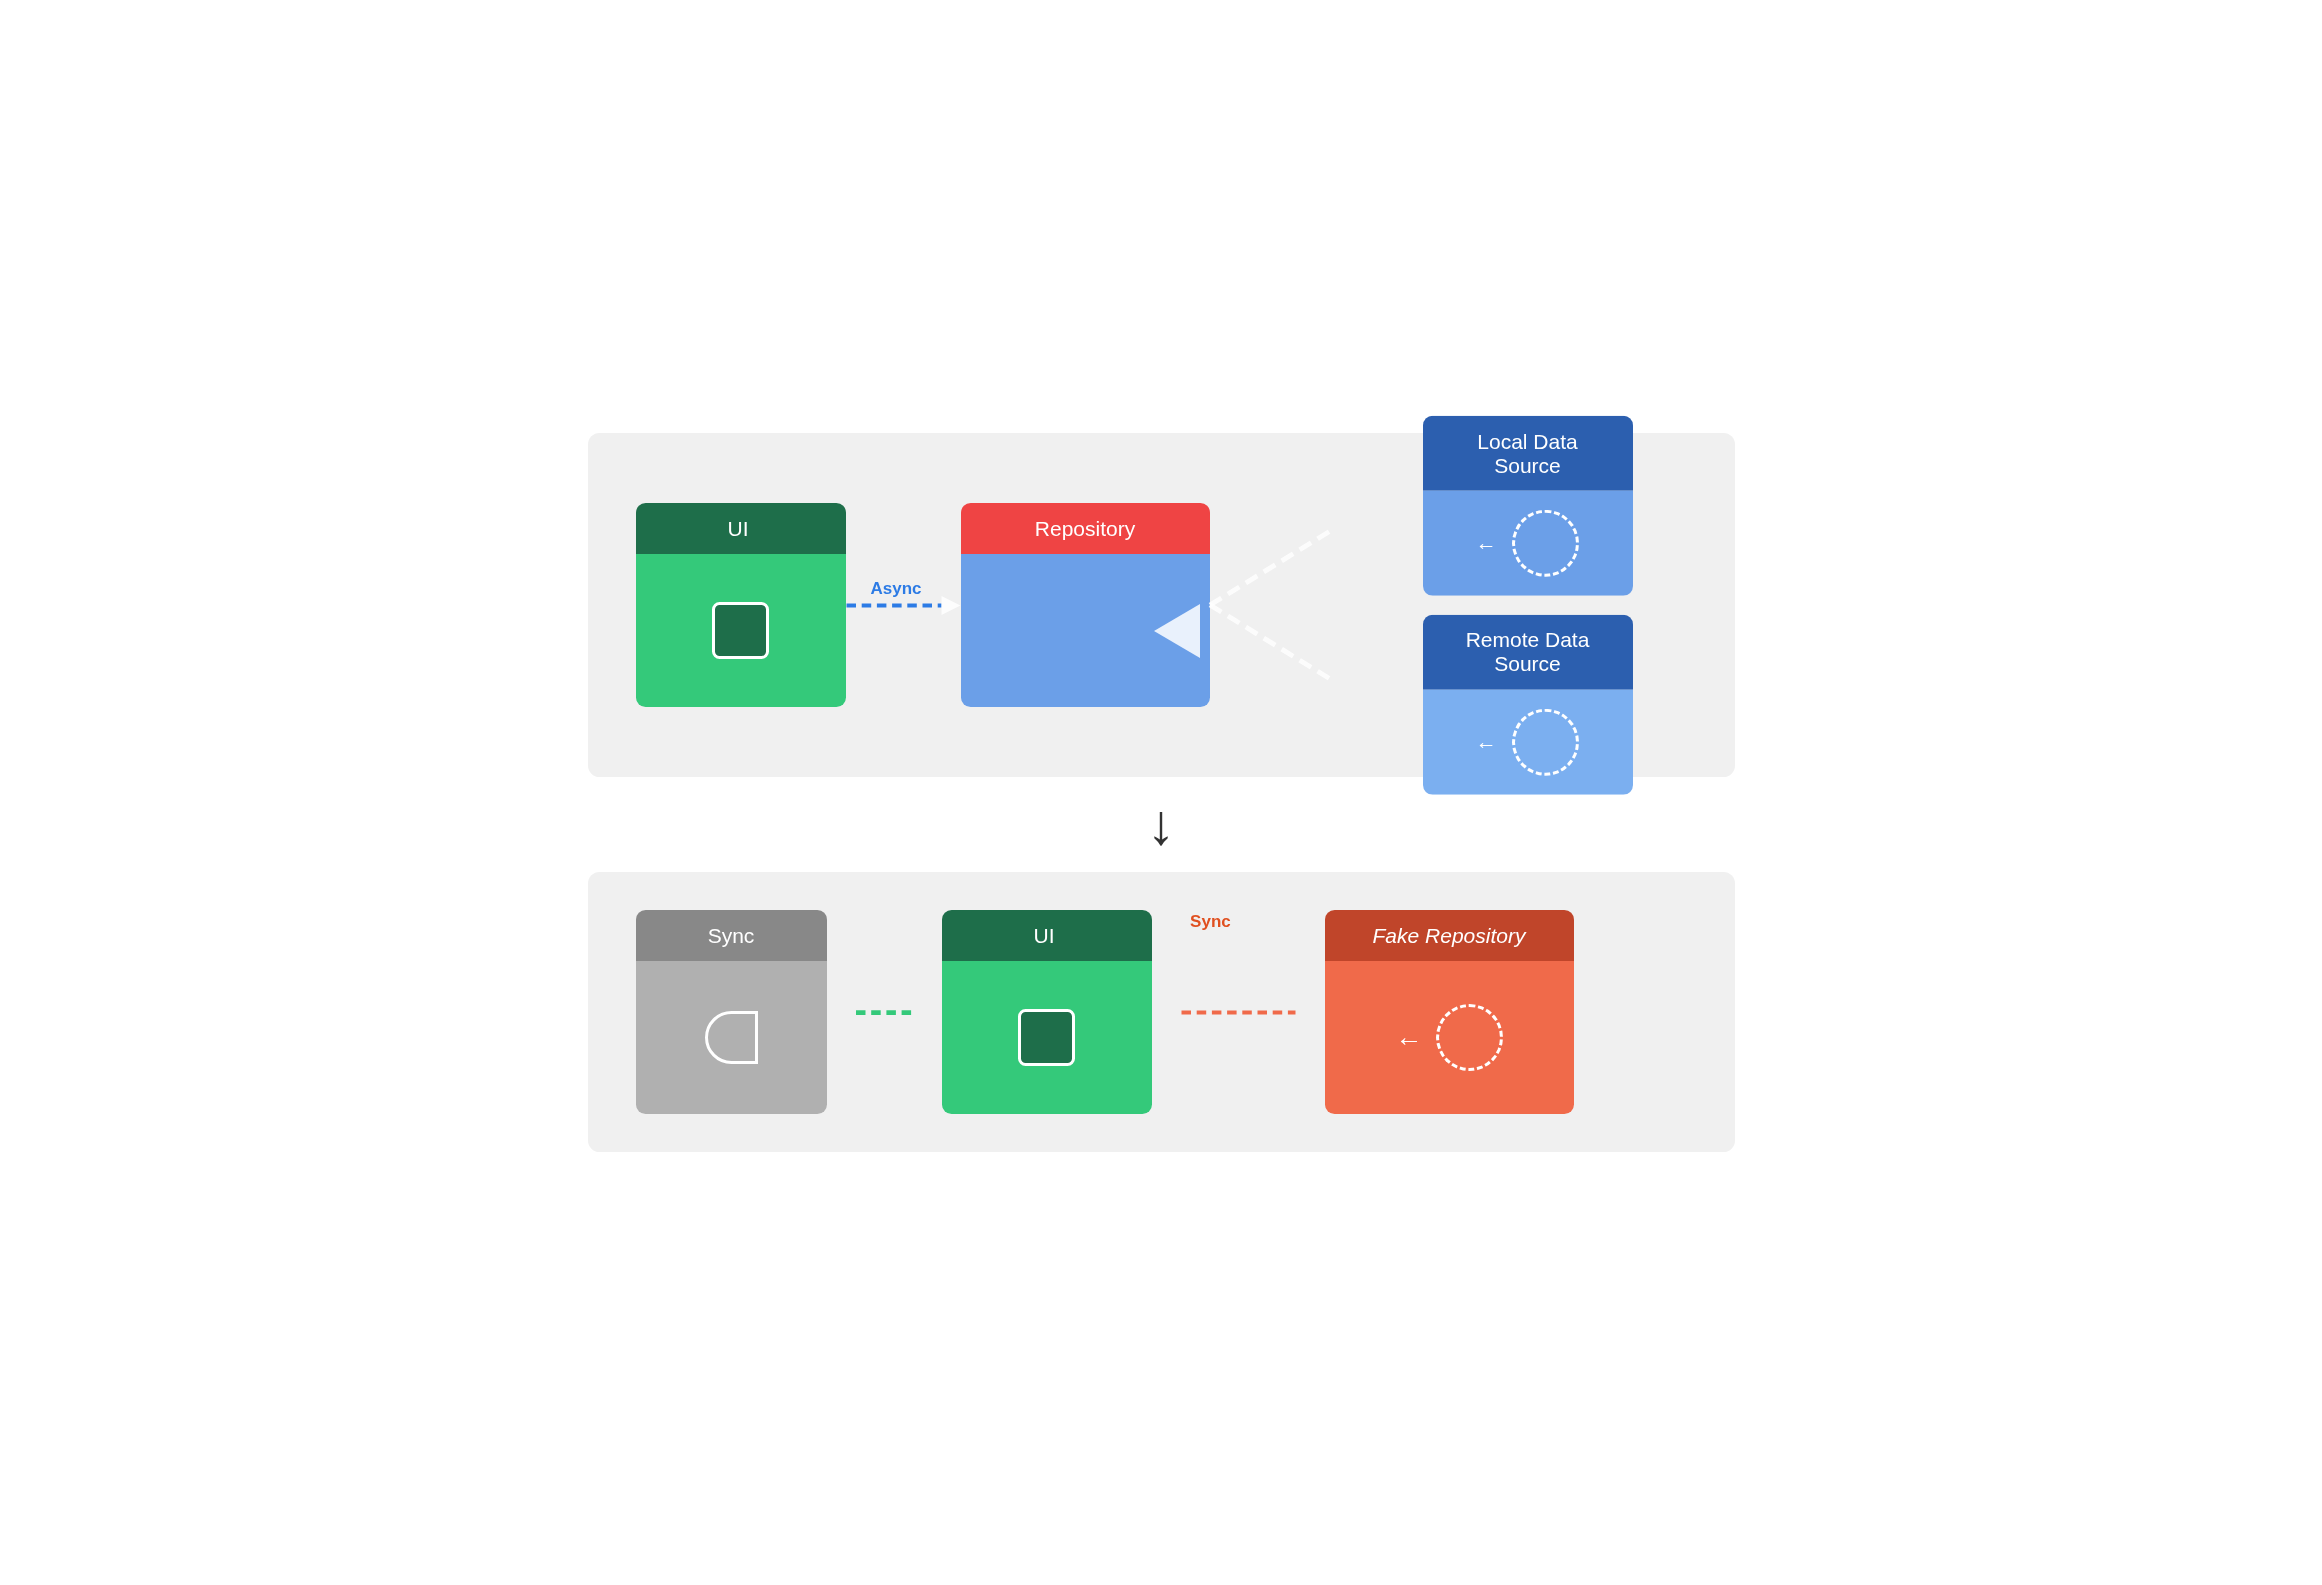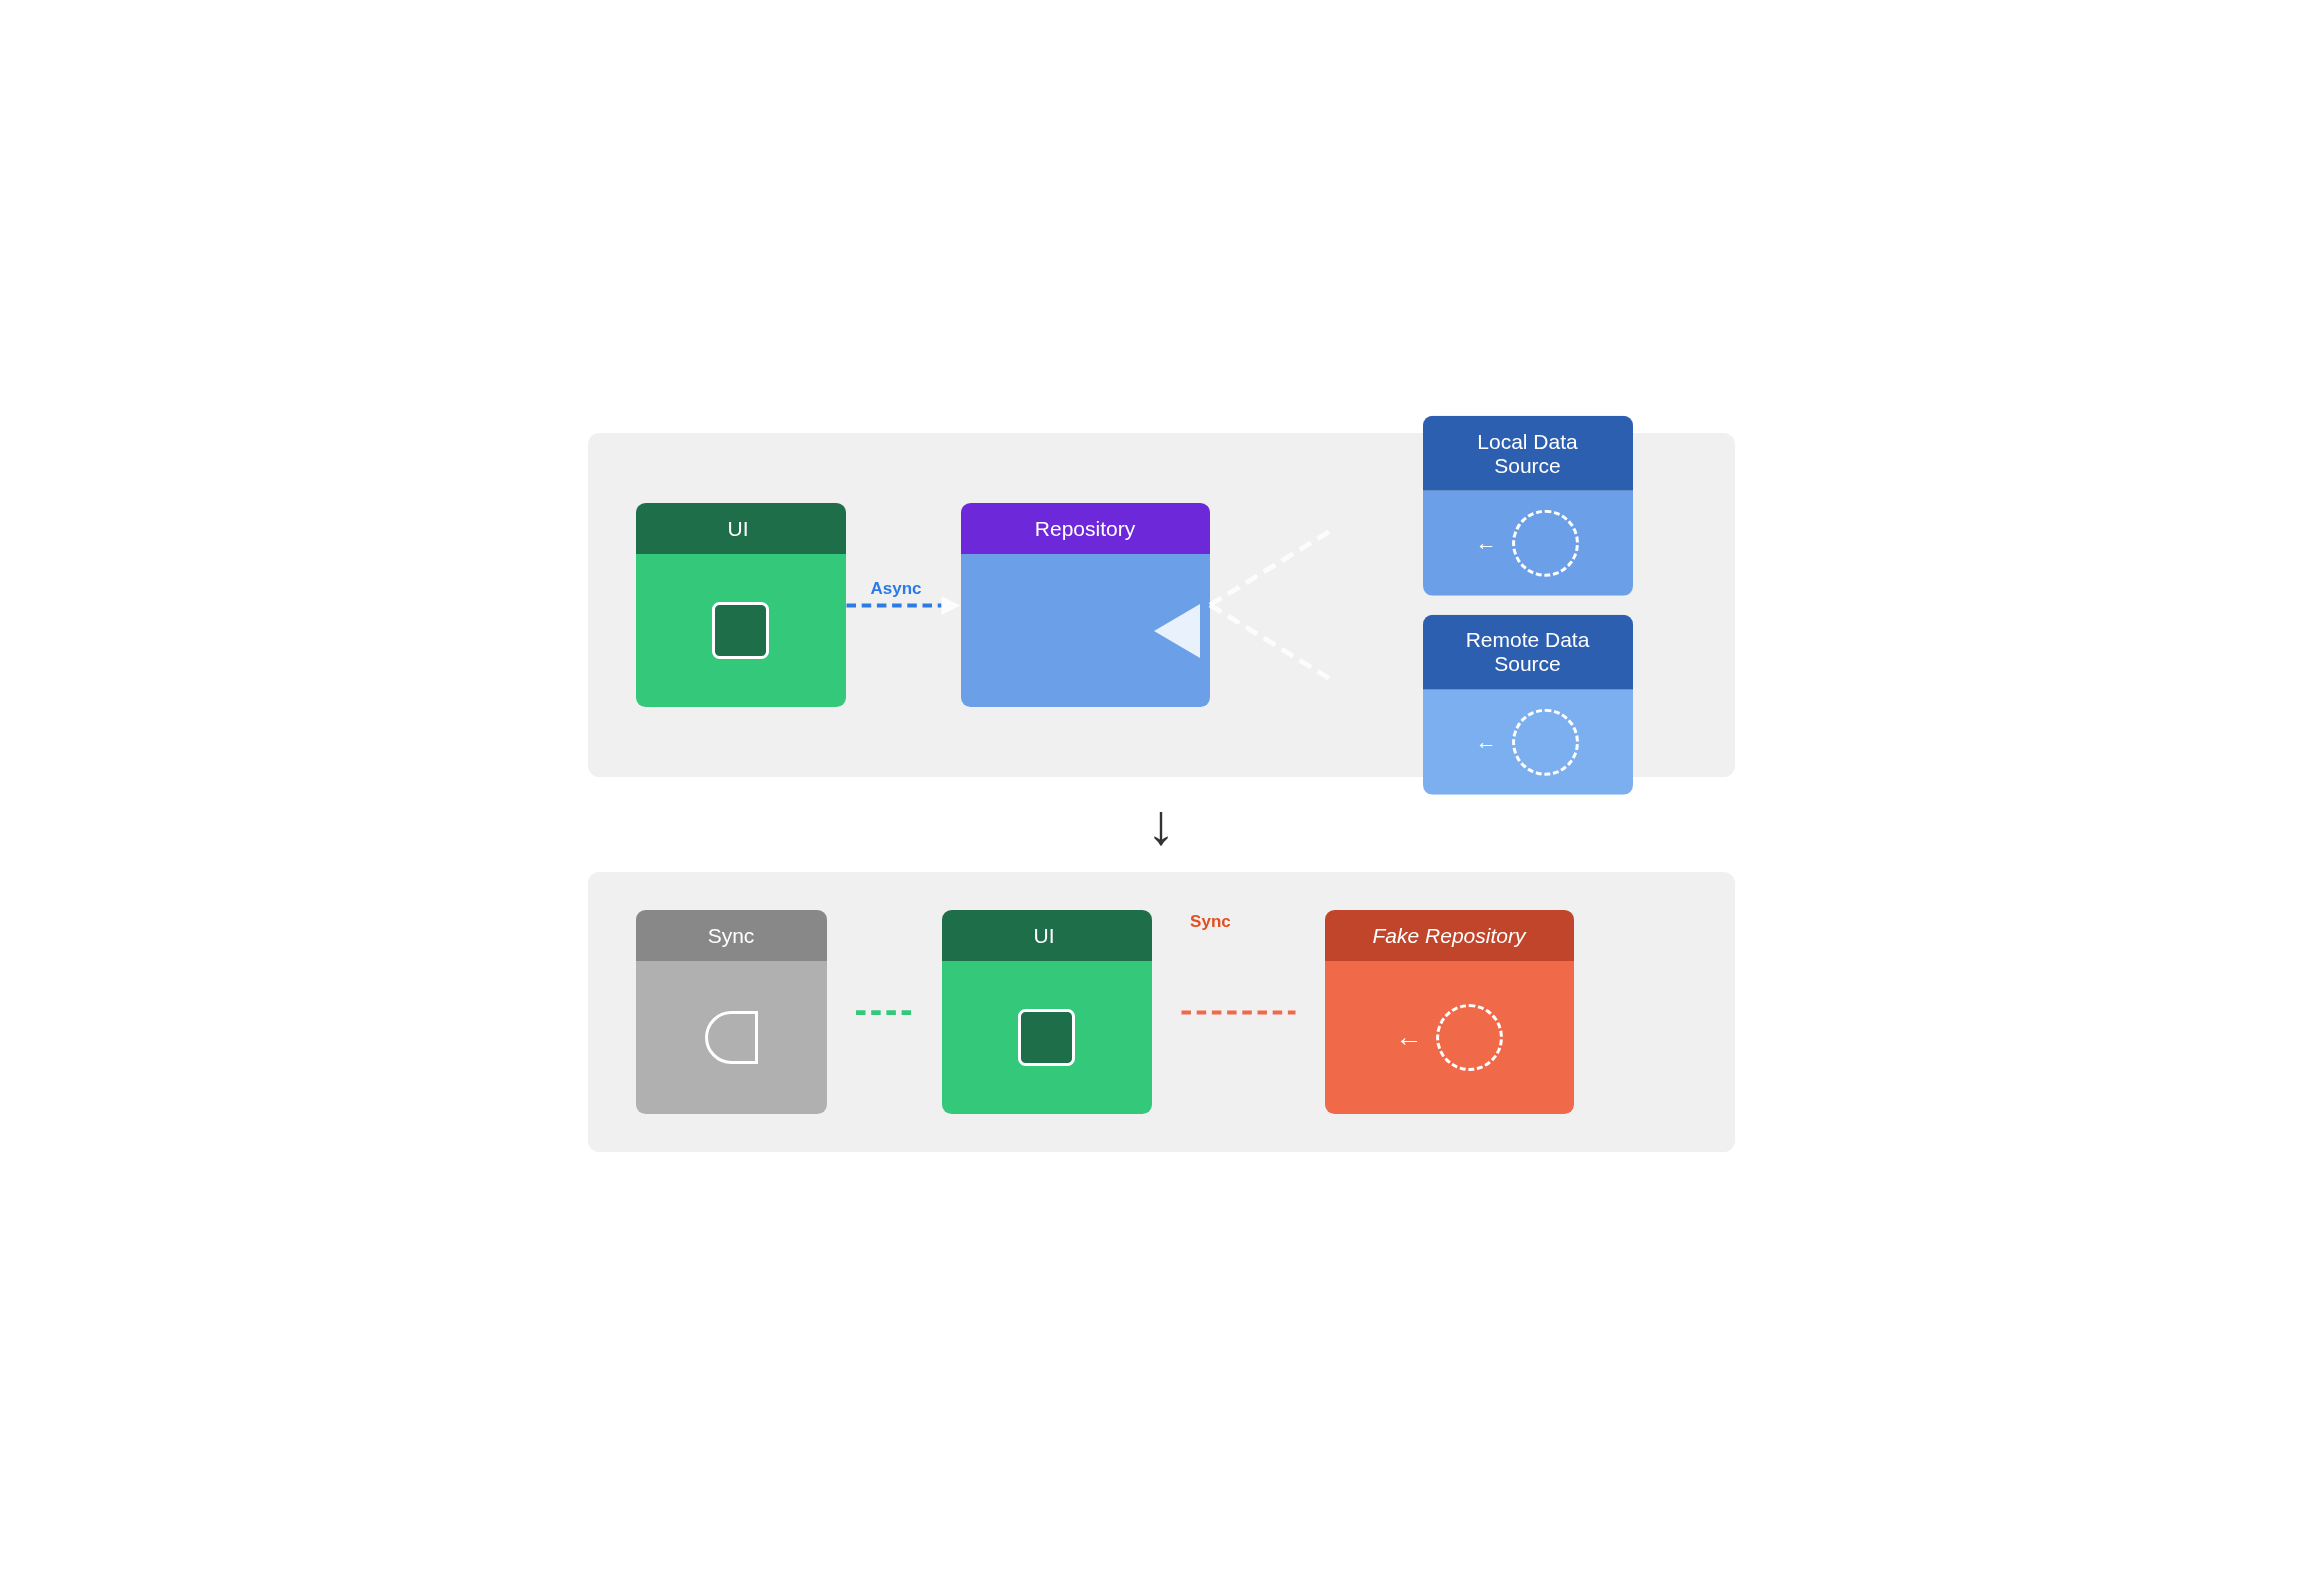--- a/index.html
+++ b/index.html
@@ -59,21 +59,21 @@
       flex-shrink: 0;
     }
     .ui-block .block-header { background: #1e6e4a; padding-left: 14px; }
     .ui-block .block-body { background: #34c97a; min-height: 153px; }
 
     
     .repo-block {
       width: 249px;
       flex-shrink: 0;
     }
-    .repo-block .block-header { background: #6d28d9; }
+    .repo-block .block-header { background: #ef4444; }
     .repo-block .block-body { background: #6b9fe8; min-height: 153px; }
 
     
     .local-ds-block {
       width: 210px;
       flex-shrink: 0;
     }
     .local-ds-block .block-header { background: #2c5faf; }
     .local-ds-block .block-body { background: #6b9fe8; min-height: 105px; }
 

